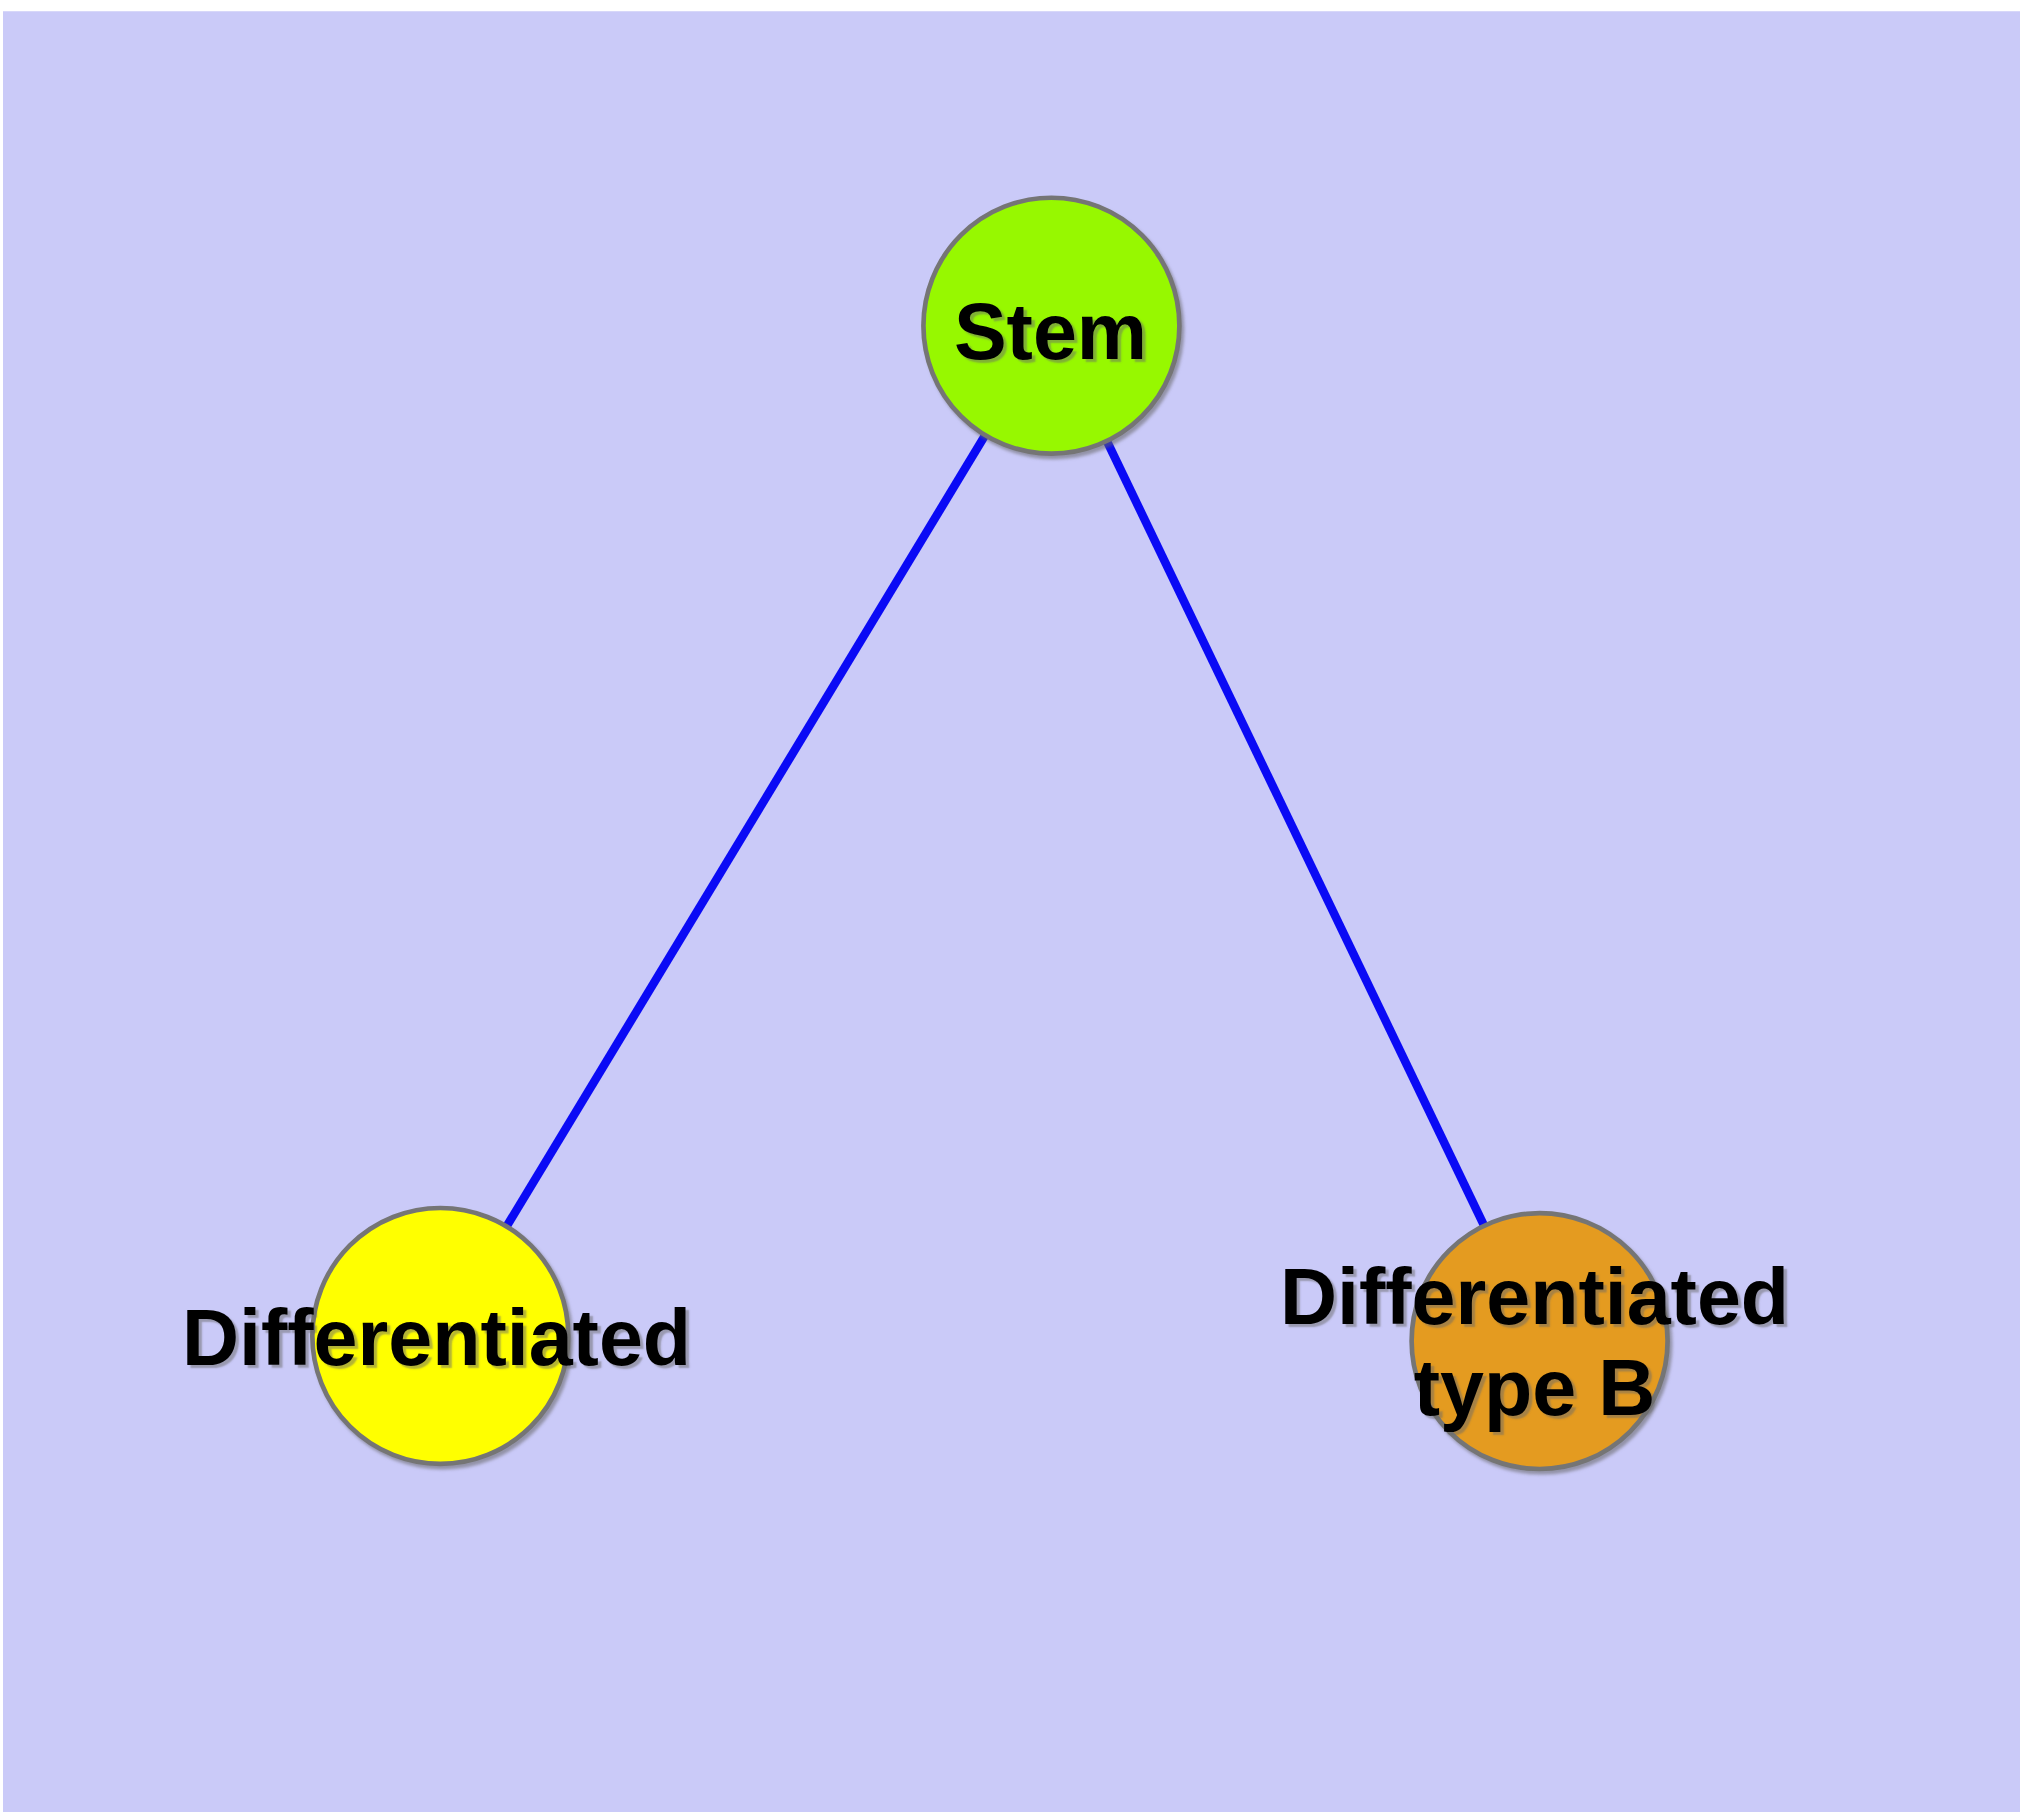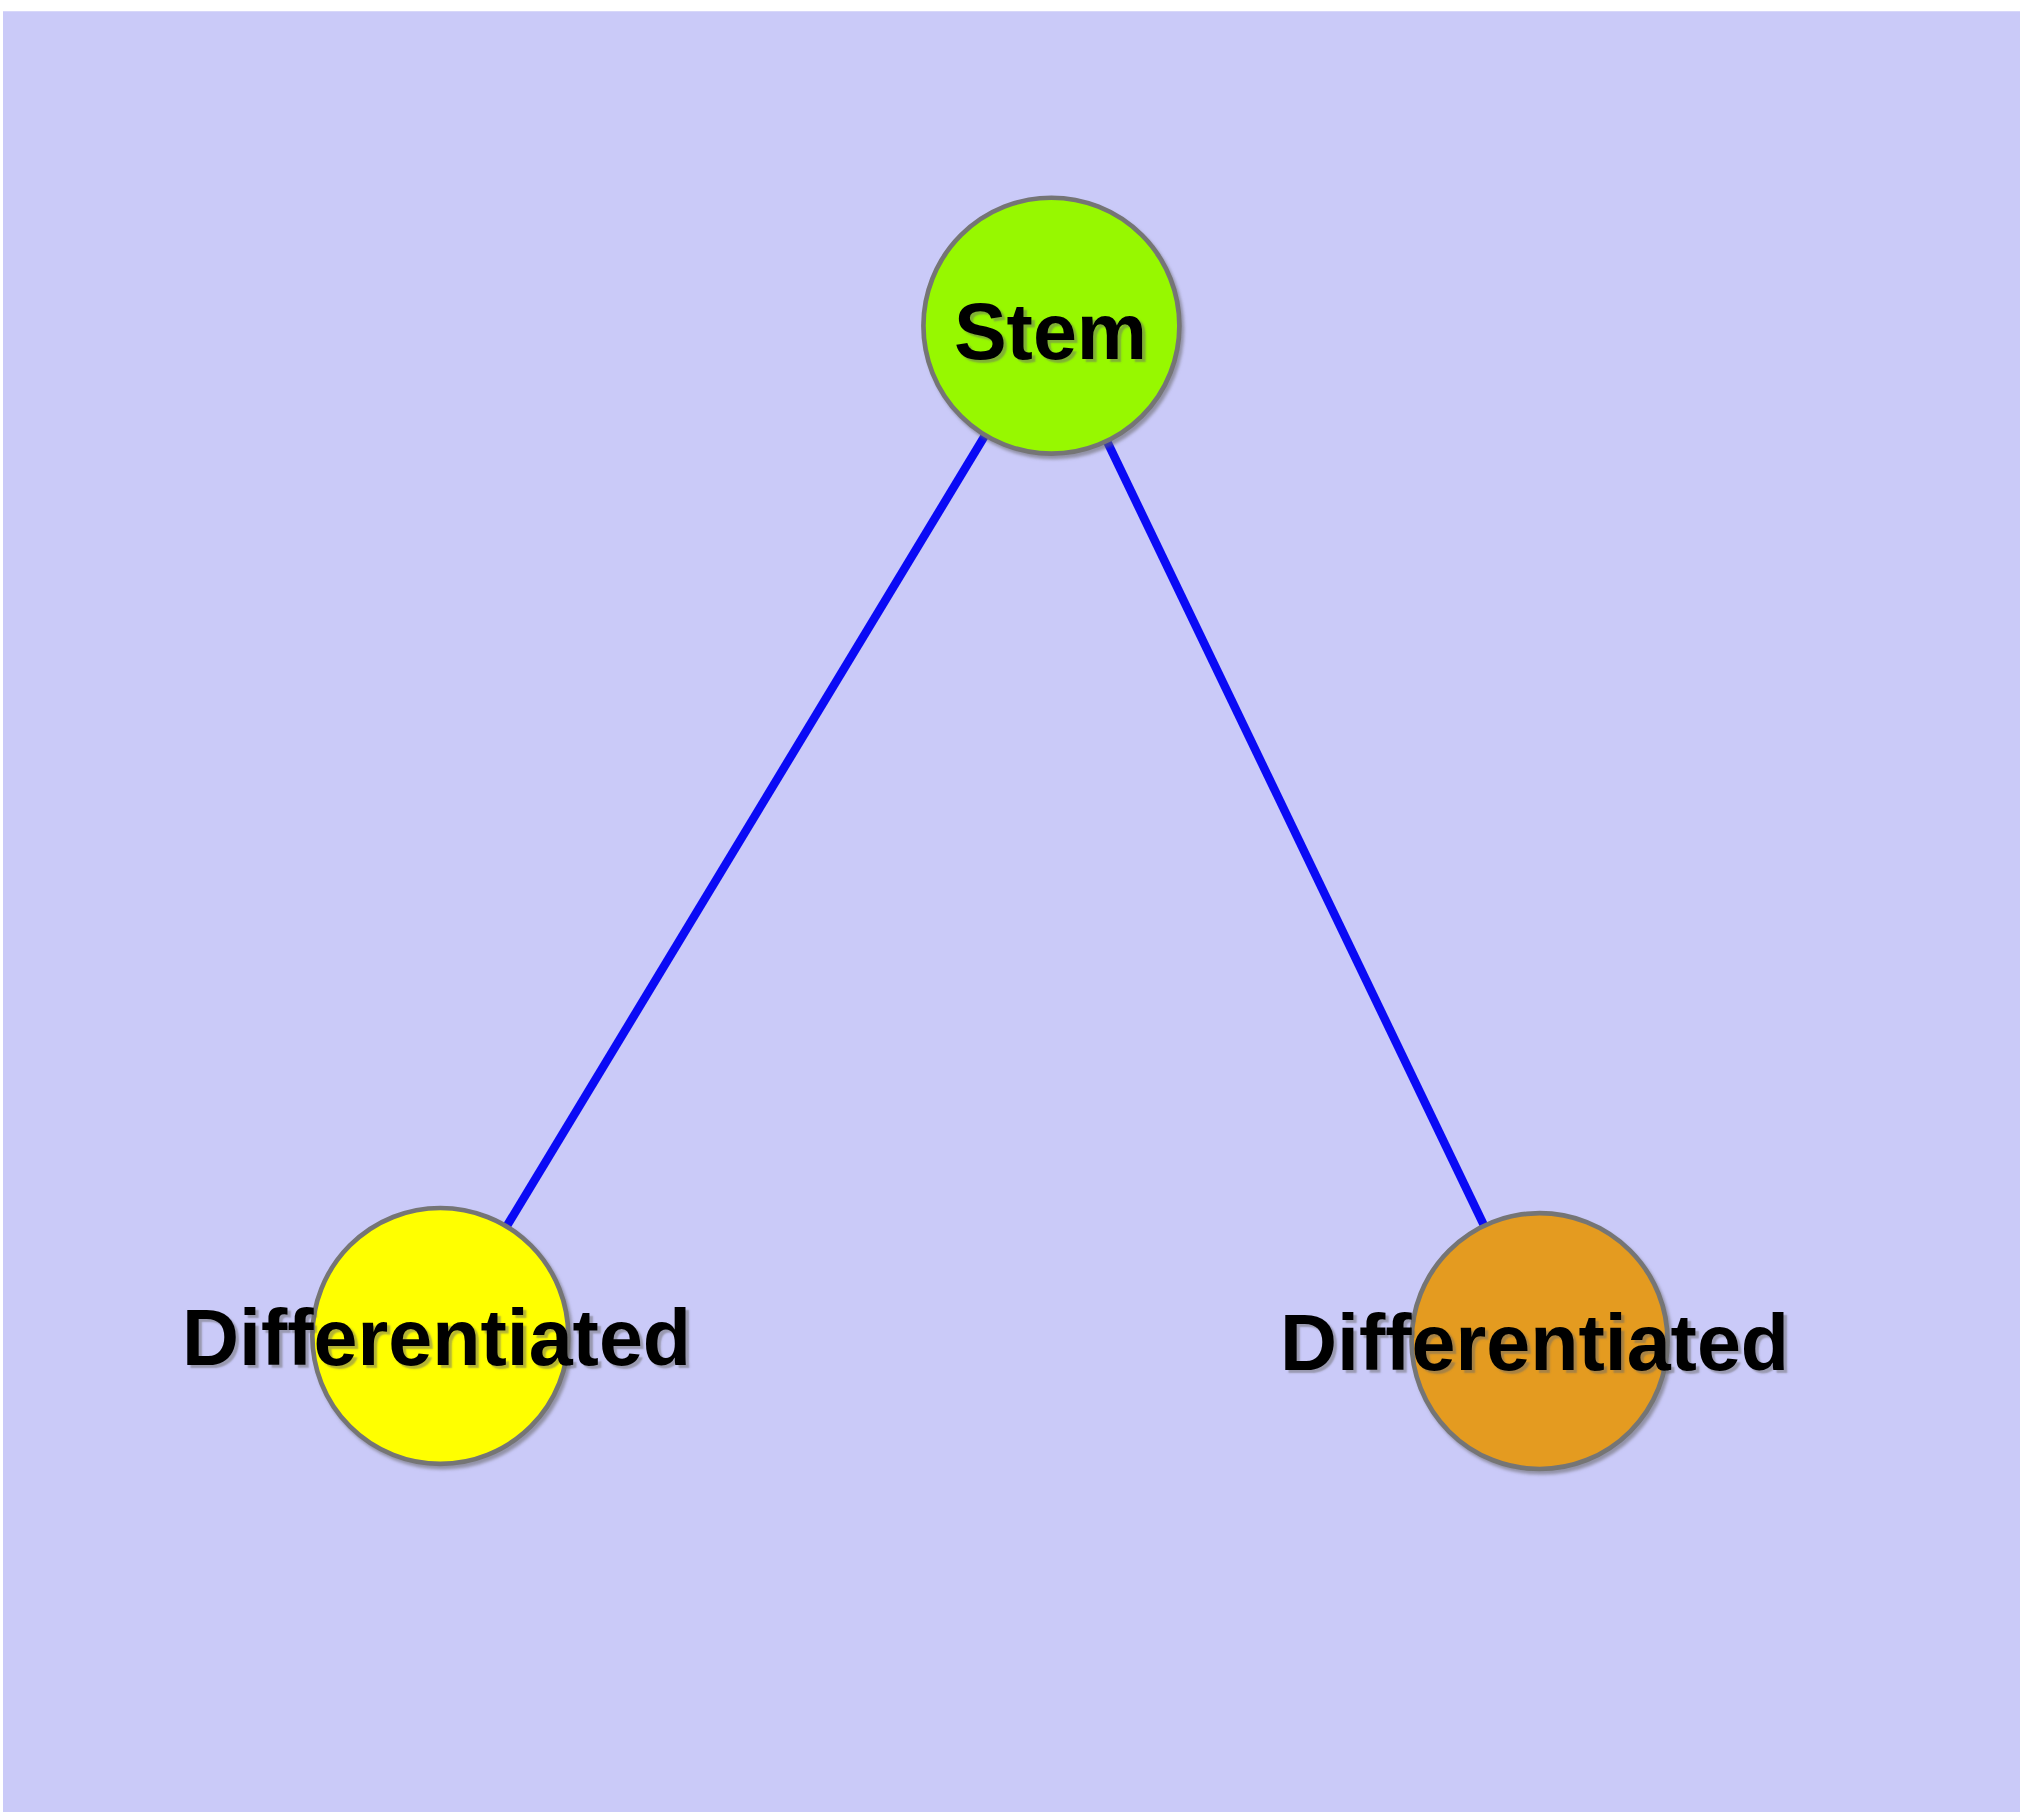--- a/index.html
+++ b/index.html
@@ -71,17 +71,18 @@
     <div class="node-label" style="left:1048px; top:320px;">
       <span>Stem</span>
     </div>
 
     <div class="node-label" style="left:434px; top:1326px;">
       <span>Differentiated</span>
     </div>
 
     <div class="node-label" style="left:1532px; top:1331px;">
       <span>Differentiated</span>
+      <span>type B</span>
     </div>
 
   </div>
 </div>
 
 
 </body></html>

